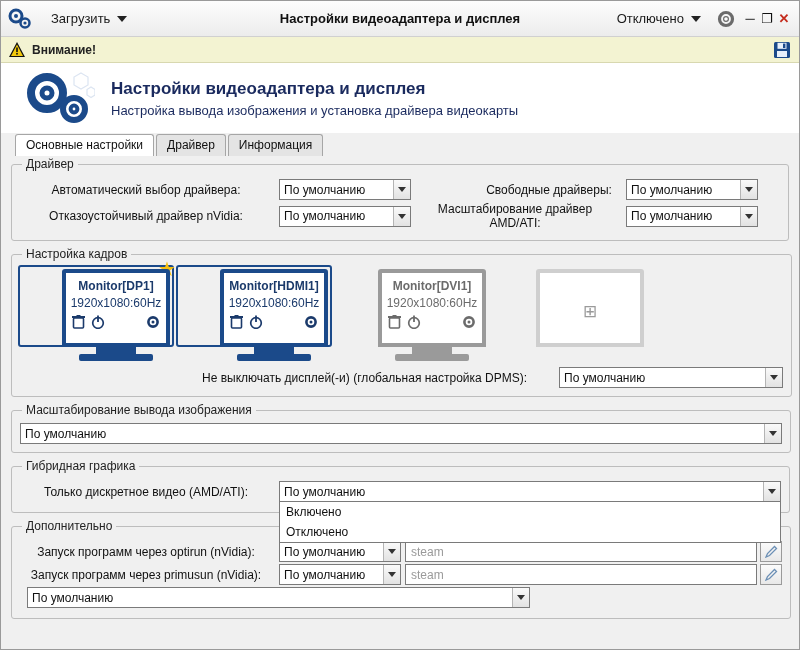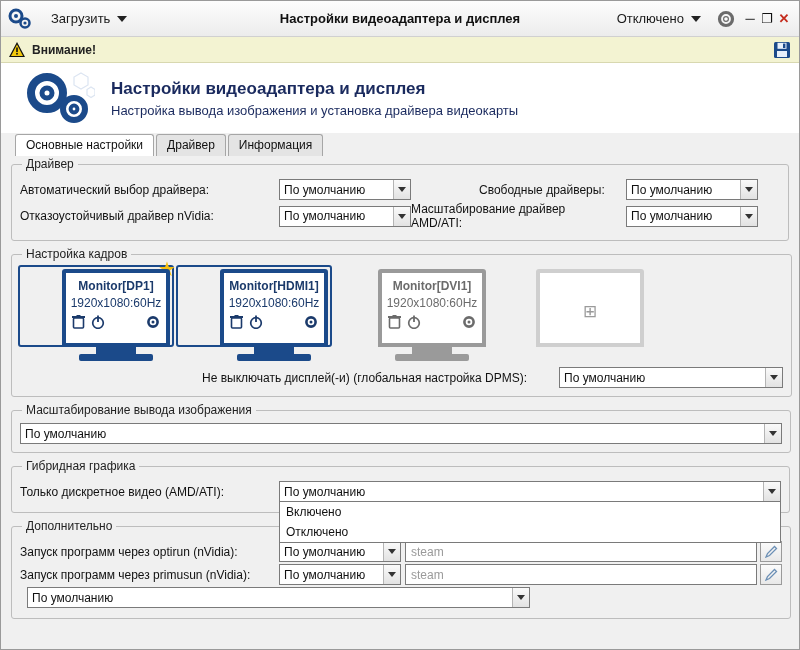--- a/index.html
+++ b/index.html
@@ -138,21 +138,21 @@
     padding: 0 4px;
     margin-left: 2px;
   }
 
   
   .row {
     display: flex;
     align-items: center;
     margin: 2px 0;
   }
-  .lbl { font-size: 12px; color: #111; text-align: left; }
+  .lbl { font-size: 12px; color: #111; text-align: center; }
   .combo {
     height: 21px;
     border: 1px solid #7a7a7a;
     background: #ffffff;
     display: flex;
     align-items: center;
     font-size: 12px;
     color: #111;
     position: relative;
     padding-left: 4px;

